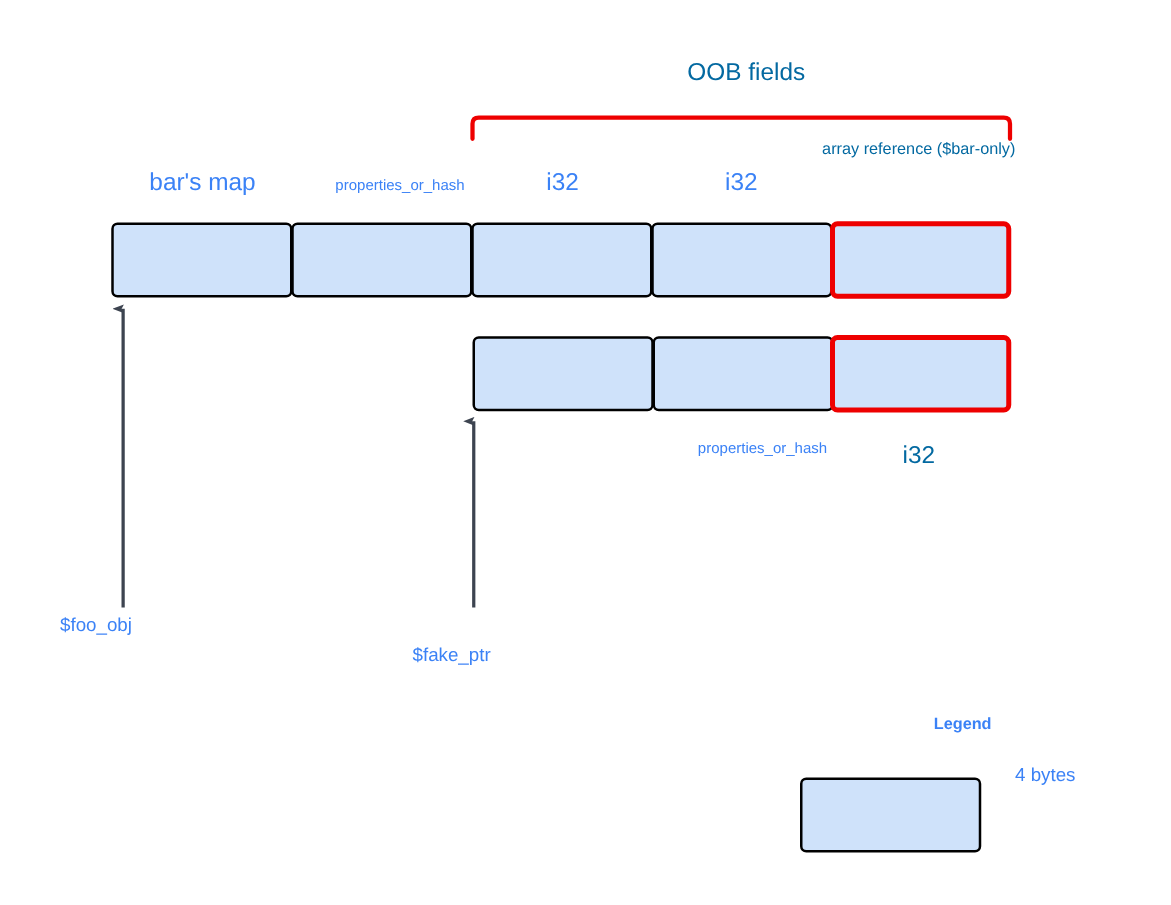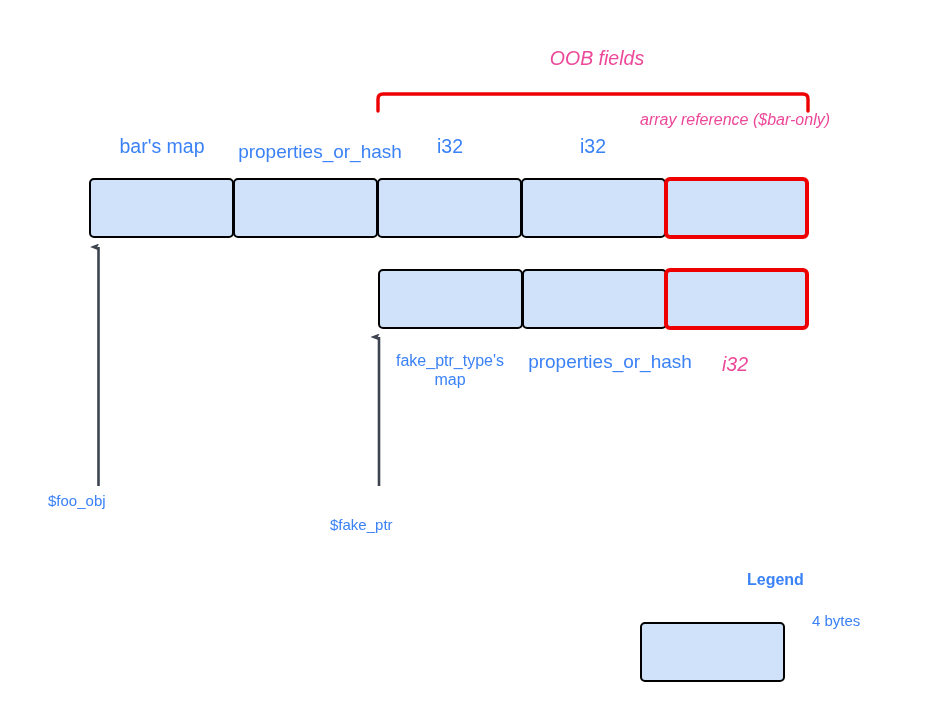--- a/index.html
+++ b/index.html
@@ -37,24 +37,24 @@
     position: absolute;
     color: #3b82f6;
     white-space: nowrap;
     line-height: 1.18;
   }
   .lbl.center {
     transform: translateX(-50%);
     text-align: center;
   }
   .lbl.big   { font-size: 19.5px; }
-  .lbl.mid   { font-size: 16px; }
-  .lbl.small { font-size: 19px; padding-left: 28px; }
+  .lbl.mid   { font-size: 13px; }
+  .lbl.small { font-size: 12px; padding-left: 28px; }
   .lbl.ptr   { font-size: 15px; }
-  .lbl.red   { color: #ec4899; font-style: italic; }
+  .lbl.red   { color: #0369a1; }
   .lbl.bold  { font-weight: bold; }
   .lbl.wrap  { white-space: normal; }
 
   
   #overlay {
     position: absolute;
     left: 0; top: 0;
     width: 937px;
     height: 724px;
     pointer-events: none;
@@ -95,21 +95,20 @@
   <div class="cell" style="left:89px;  top:178px; width:145px; height:60px;"></div>
   <div class="cell" style="left:233px; top:178px; width:145px; height:60px;"></div>
   <div class="cell" style="left:377px; top:178px; width:145px; height:60px;"></div>
   <div class="cell" style="left:521px; top:178px; width:145px; height:60px;"></div>
   <div class="cell red" style="left:664px; top:177px; width:145px; height:62px;"></div>
 
   <div class="cell" style="left:378px; top:269px; width:145px; height:60px;"></div>
   <div class="cell" style="left:522px; top:269px; width:145px; height:60px;"></div>
   <div class="cell red" style="left:664px; top:268px; width:145px; height:62px;"></div>
 
-  <div class="lbl mid center wrap" style="left:450px; top:352px; width:140px;">fake_ptr_type's map</div>
 
   <div class="lbl small center" style="left:596px; top:351px;">properties_or_hash</div>
 
   <div class="lbl big center red" style="left:735px; top:353px;">i32</div>
 
   <div class="lbl ptr" style="left:48px; top:492px;">$foo_obj</div>
 
   <div class="lbl ptr" style="left:330px; top:492px;margin-top:24px;">$fake_ptr</div>
 
   <div class="lbl mid bold" style="left:747px; top:571px;">Legend</div>

